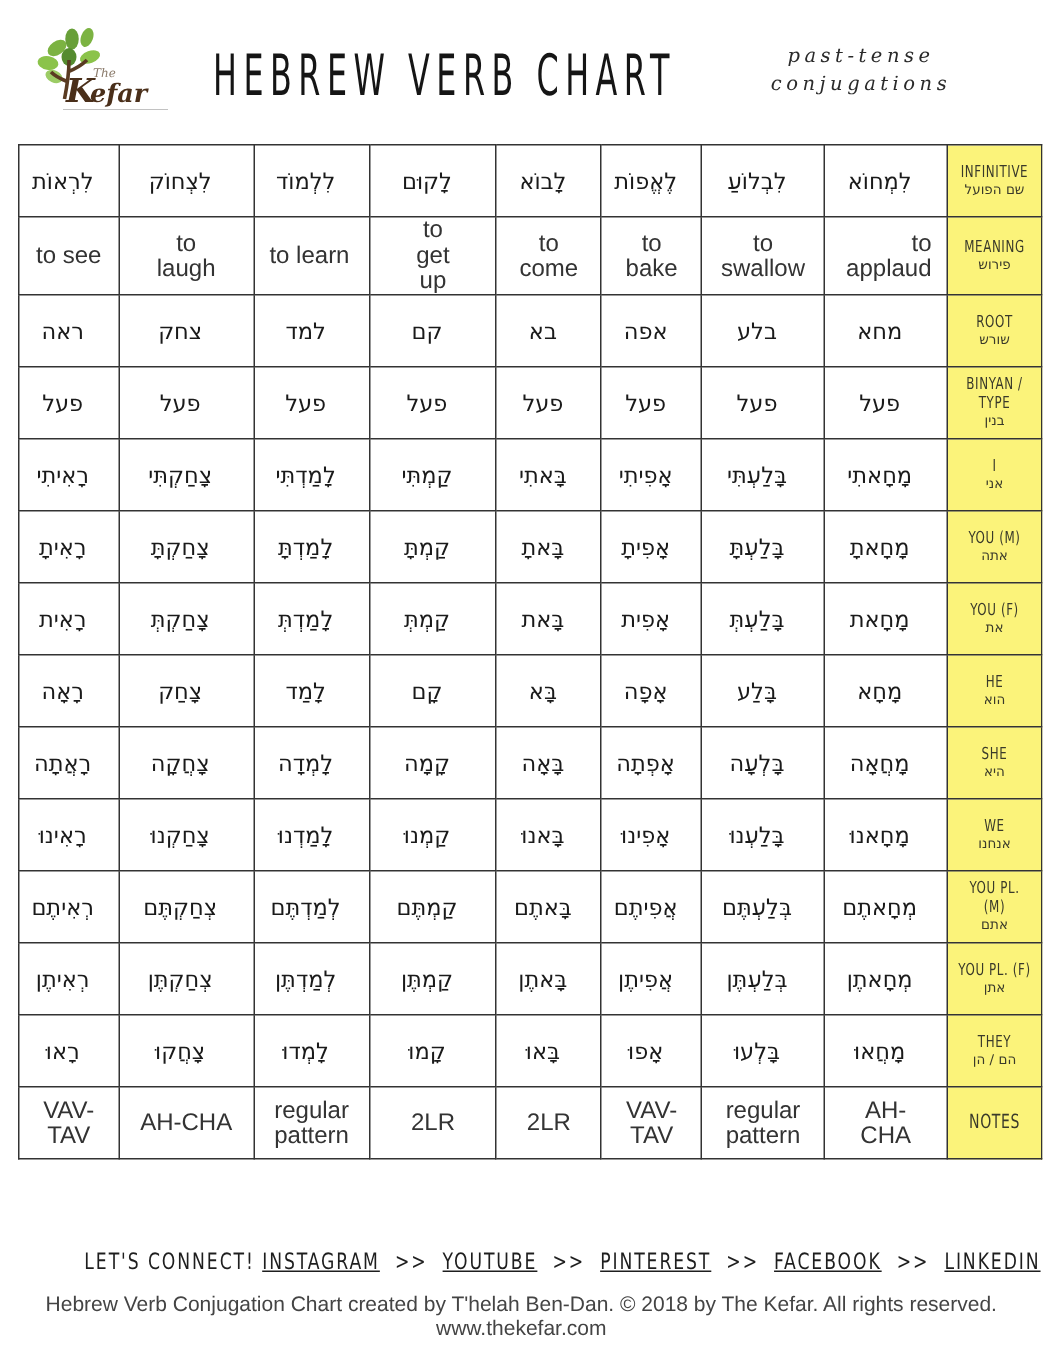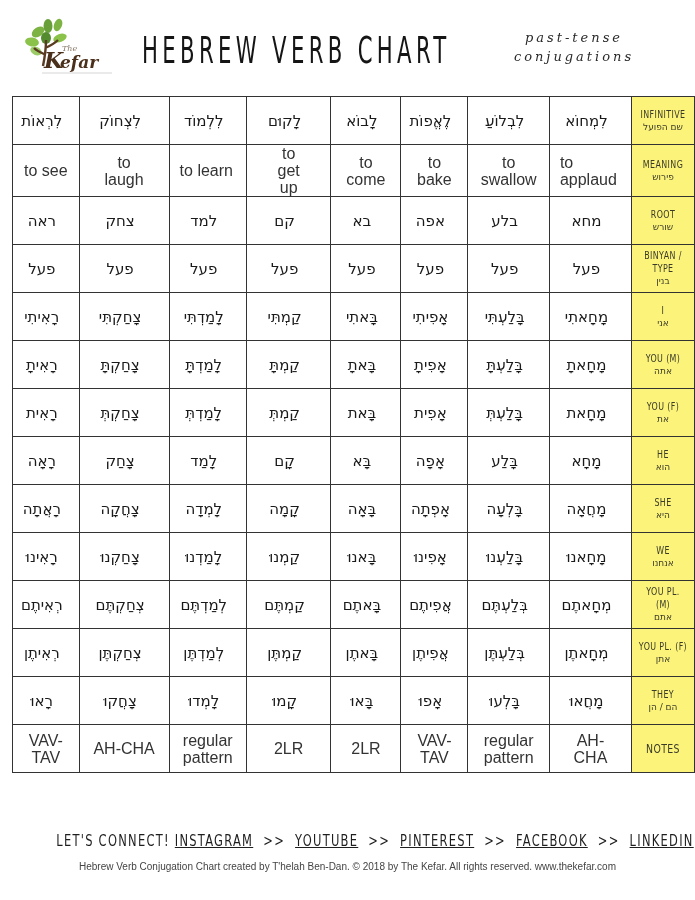--- a/index.html
+++ b/index.html
@@ -28,21 +28,21 @@
   .lbl-he { display: block; font-size: 9px; color: #3a3a2a; direction: rtl; line-height: 13px; }
   .lbl-notes .lbl-en { font-size: 13px; }
 
   
   .connect { position: absolute; left: 0; top: 832px; width: 639px; text-align: center; white-space: nowrap;
              font-family: "DejaVu Sans Condensed", "Liberation Sans Narrow", "Liberation Sans", sans-serif; font-size: 15px; letter-spacing: 1.5px; color: #1e1e1e; }
   .connect .inner { display: inline-block; transform: scaleX(0.85); }
   .connect a { color: #1e1e1e; text-decoration: underline; }
   .connect .sep { margin: 0 6px; }
   .copyright { position: absolute; left: 0; top: 861px; width: 695px; text-align: center;
-               font-family: "Liberation Sans", sans-serif; font-size: 10px; color: #444; }
+               font-family: "Liberation Sans", sans-serif; font-size: 14px; color: #444; }
 </style>
 </head>
 <body>
 
 <div class="header">
   <div class="logo">
     <svg width="92" height="58" viewBox="0 0 92 58">
       <ellipse cx="14" cy="14" rx="7" ry="4.5" fill="#7cb342" transform="rotate(-35 14 14)"></ellipse>
       <ellipse cx="8" cy="24" rx="7" ry="4.5" fill="#8bc34a" transform="rotate(10 8 24)"></ellipse>
       <ellipse cx="24" cy="8" rx="4.5" ry="7" fill="#689f38"></ellipse>
@@ -81,21 +81,21 @@
         </td>
       </tr>
       <tr>
         <td class="data-col en" style="direction: ltr; text-align: center; padding: 0px 10px;">to see</td>
         <td class="data-col en" style="direction: ltr; text-align: center; padding: 0px 20px;">to laugh</td>
         <td class="data-col en" style="direction: ltr; text-align: left; padding: 0px 10px;">to learn</td>
         <td class="data-col en" style="direction: ltr; text-align: center; padding: 0px 23px;">to get up</td>
         <td class="data-col en" style="direction: ltr; text-align: center; padding: 0px 10px;">to come</td>
         <td class="data-col en" style="direction: ltr; text-align: center; padding: 0px 10px;">to bake</td>
         <td class="data-col en" style="direction: ltr; text-align: center; padding: 0px 10px;">to swallow</td>
-        <td class="data-col en" style="direction: ltr; text-align: left; padding: 0px 10px;">to applaud</td>
+        <td class="data-col en" style="direction: ltr; text-align: right; padding: 0px 10px;">to applaud</td>
         <td class="label-col">
           <span class="lbl-en">MEANING</span>
           <span class="lbl-he">פירוש</span>
         </td>
       </tr>
       <tr>
         <td class="data-col hb">ראה</td>
         <td class="data-col hb">צחק</td>
         <td class="data-col hb">למד</td>
         <td class="data-col hb">קם</td>

